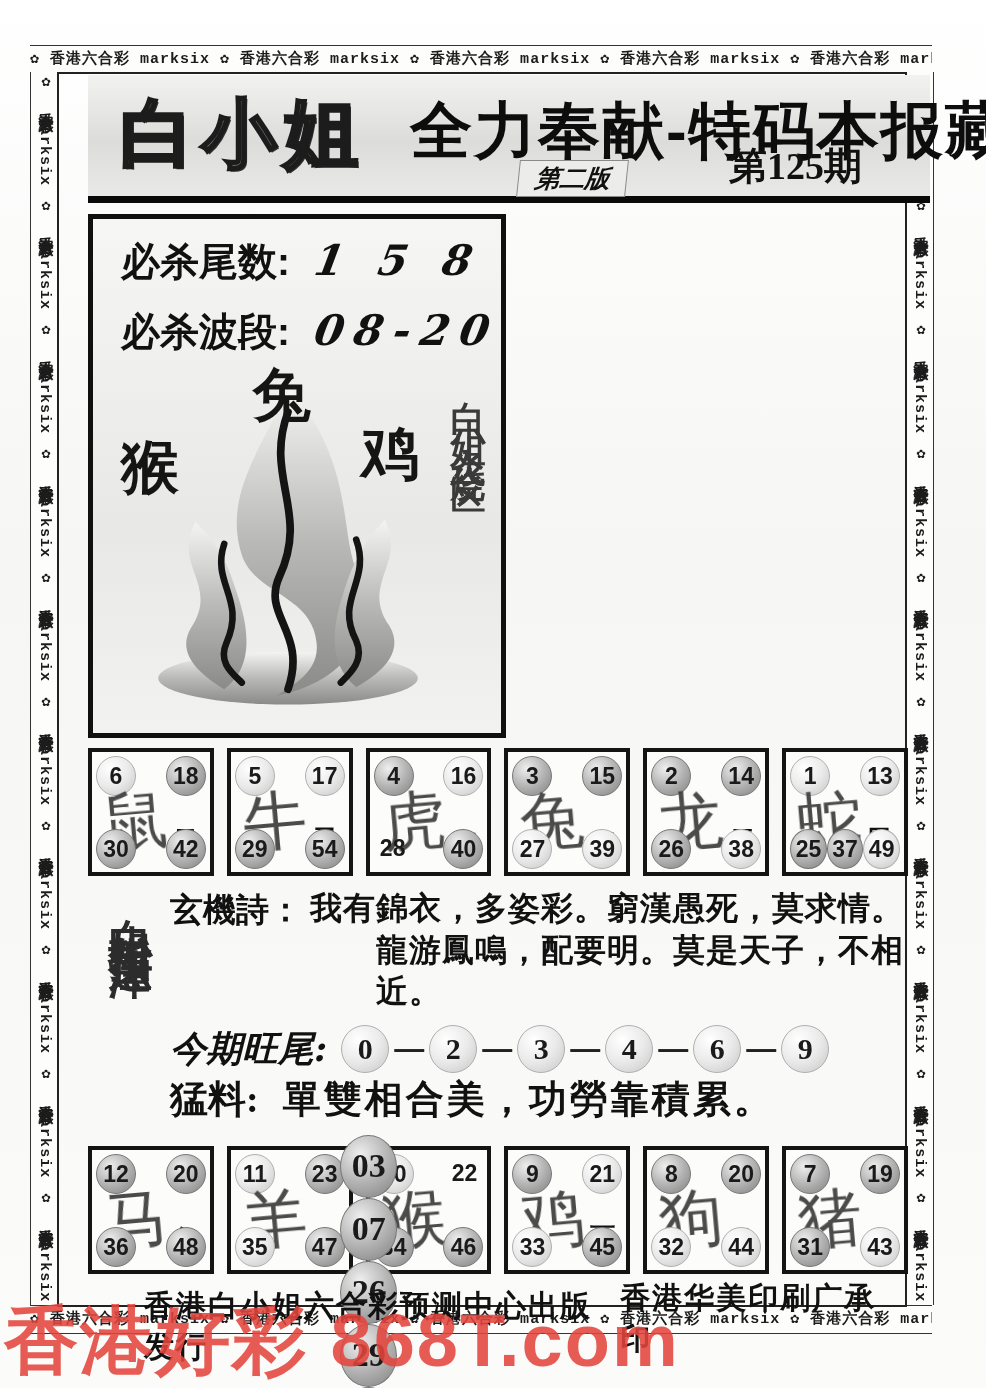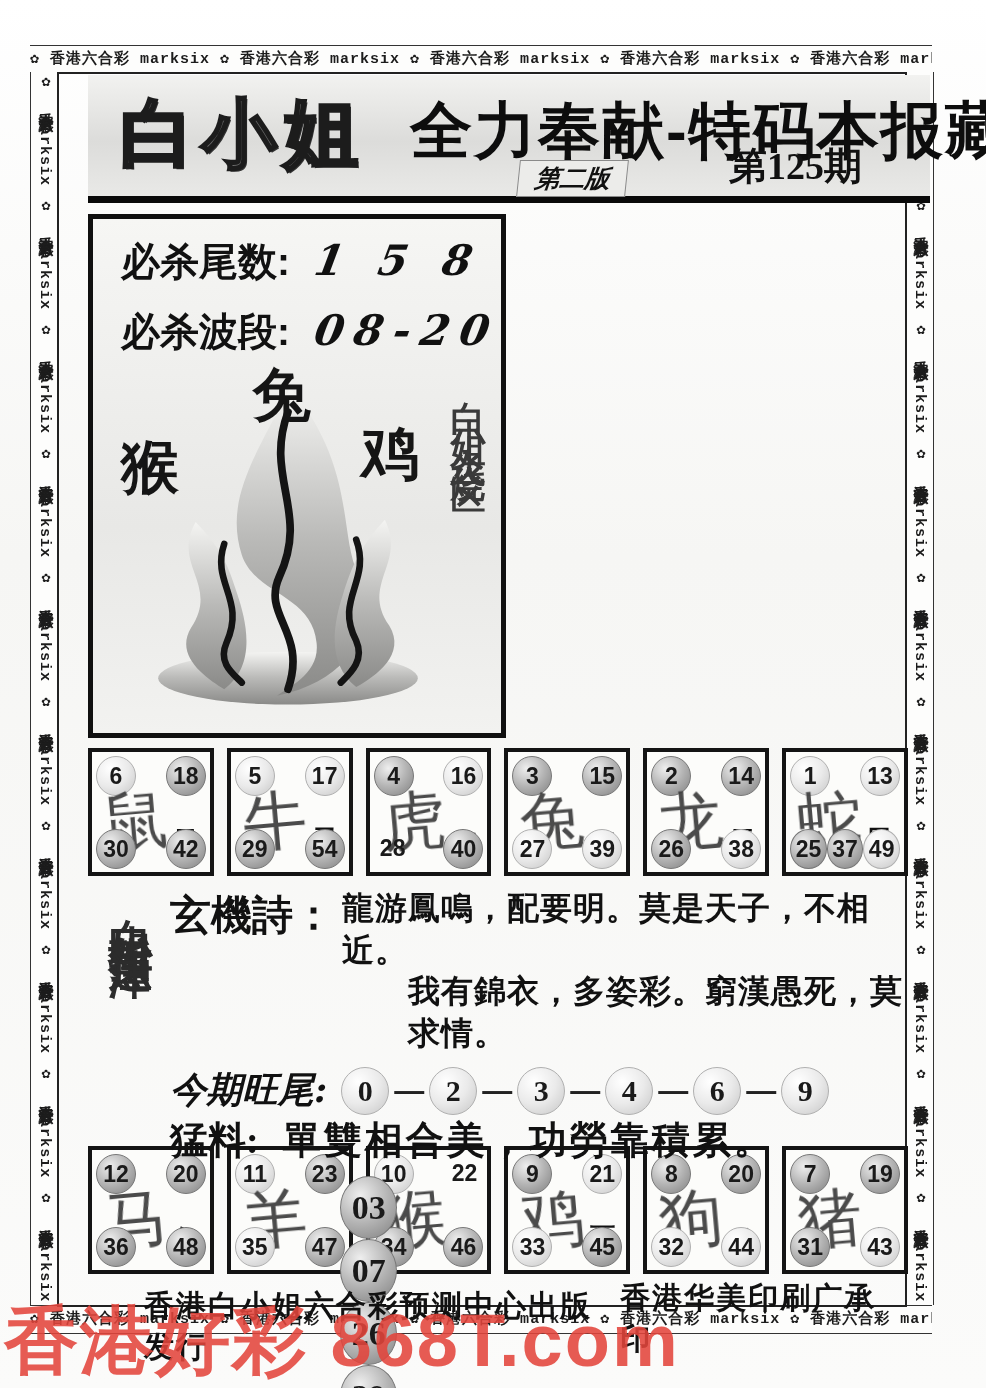--- a/index.html
+++ b/index.html
@@ -71,21 +71,21 @@
   .animal{position:absolute;left:12px;top:26px;font-size:64px;color:#3d3d3d;opacity:.92;
       font-family:"Liberation Serif","DejaVu Serif",serif;transform:rotate(-5deg);filter:blur(.3px);}
   .element{position:absolute;right:7px;top:50%;transform:translateY(-50%);writing-mode:vertical-rl;
       font-size:25px;font-weight:900;letter-spacing:4px;font-family:"Liberation Serif","DejaVu Serif",serif;}
   
   .middle{position:absolute;left:92px;top:884px;width:814px;height:256px;display:flex;}
   .side-label{width:78px;writing-mode:vertical-rl;font-size:44px;font-weight:900;color:#2c2c2c;
       letter-spacing:6px;font-family:"DejaVu Serif","Liberation Serif",serif;line-height:78px;}
   .mid-content{flex:1;}
   .poem-row{display:flex;margin-top:4px;}
-  .poem-label{font-size:41px;font-weight:900;white-space:nowrap;margin-right:8px;}
+  .poem-label{font-size:33px;font-weight:900;white-space:nowrap;margin-right:8px;}
   .poem-lines div{font-size:32px;font-weight:900;line-height:1.3;letter-spacing:1px;}
   .poem-lines div:last-child{margin-left:66px;}
   .wang-row{display:flex;align-items:center;margin-top:12px;}
   .wang-label{font-size:36px;font-weight:bold;font-family:"DejaVu Serif","Liberation Serif",serif;
       font-style:italic;margin-right:14px;white-space:nowrap;}
   .wball{width:46px;height:46px;font-size:30px;font-family:"Liberation Serif","DejaVu Serif",serif;}
   .dash{font-size:30px;font-weight:bold;margin:0 5px;color:#222;}
   .meng-row{display:flex;margin-top:0;align-items:baseline;}
   .meng-label{font-size:38px;font-weight:900;font-family:"Liberation Serif","DejaVu Serif",serif;margin-right:24px;}
   .meng-text{font-size:38px;font-weight:900;letter-spacing:3px;font-family:Liberation Serif, serif;}
@@ -277,22 +277,22 @@
         </div>
       </div>
     </div>
 
   <div class="middle">
     <div class="side-label">白小姐指点迷津</div>
     <div class="mid-content">
       <div class="poem-row">
         <span class="poem-label">玄機詩：</span>
         <div class="poem-lines">
+          <div>我有錦衣，多姿彩。窮漢愚死，莫求情。</div>
           <div>龍游鳳鳴，配要明。莫是天子，不相近。</div>
-          <div>我有錦衣，多姿彩。窮漢愚死，莫求情。</div>
         </div>
       </div>
       <div class="wang-row">
         <span class="wang-label">今期旺尾:</span>
         <span id="wangwei-balls" style="display:inline-flex;align-items:center;">
             <span class="ball light wball">0</span>
             <span class="dash">—</span>
             <span class="ball light wball">2</span>
             <span class="dash">—</span>
             <span class="ball light wball">3</span>

